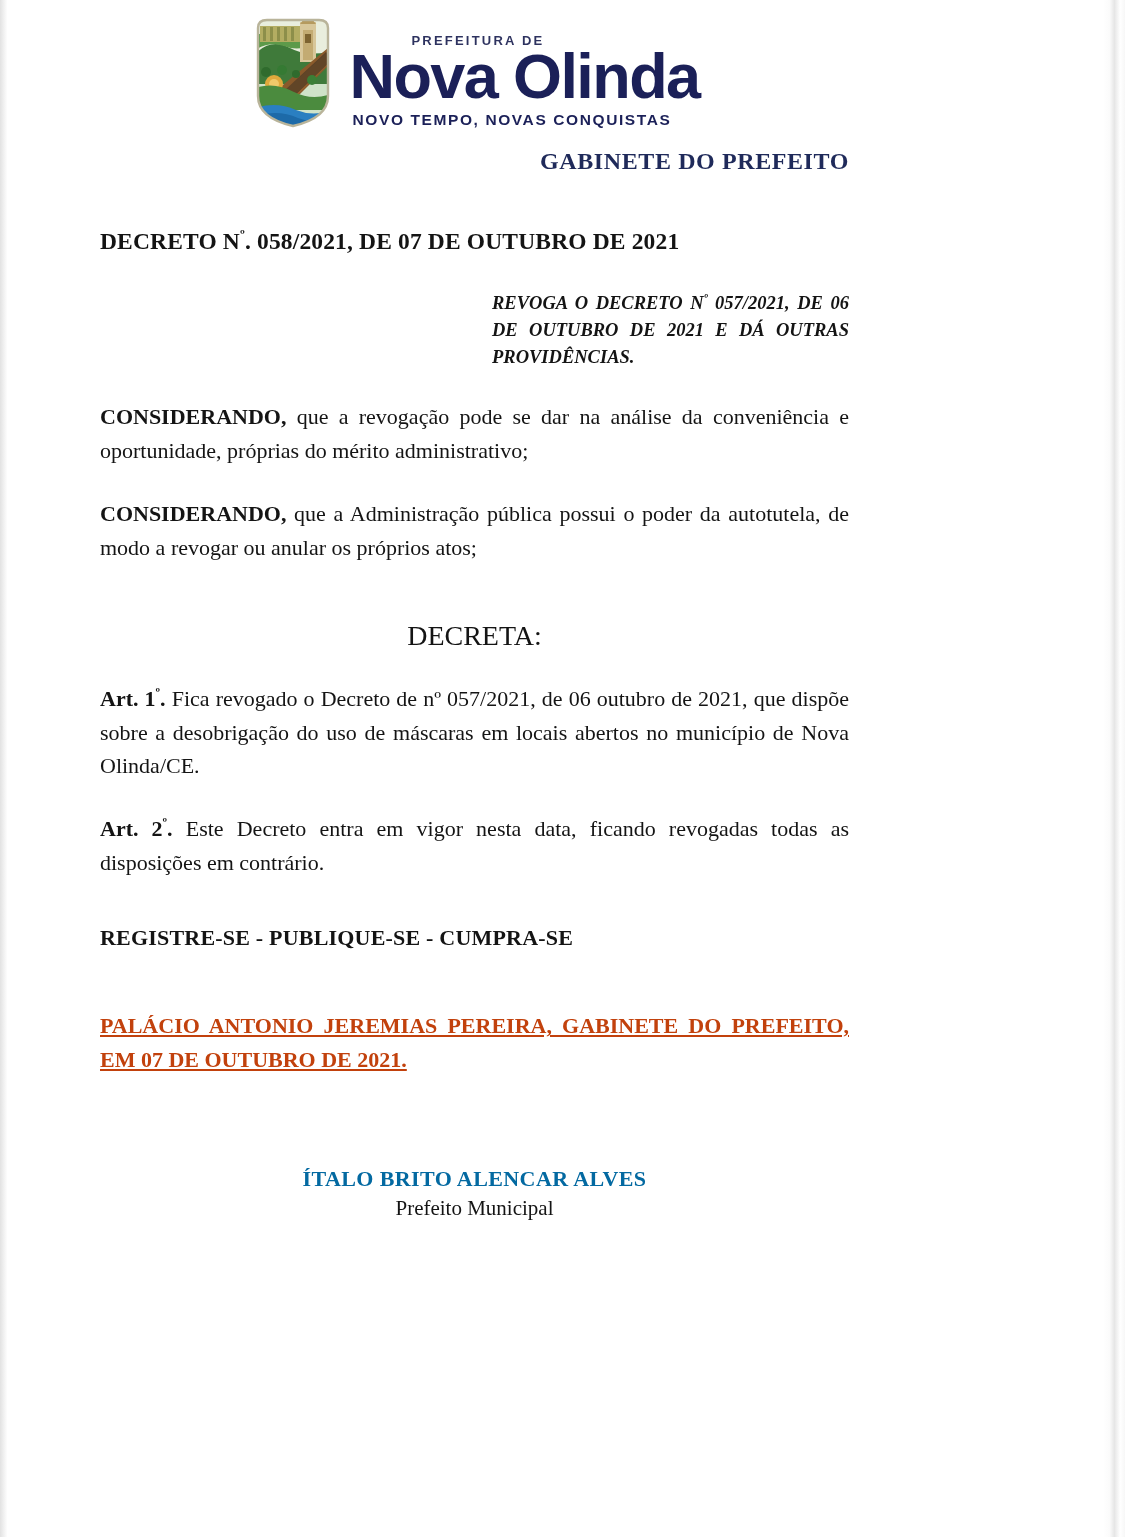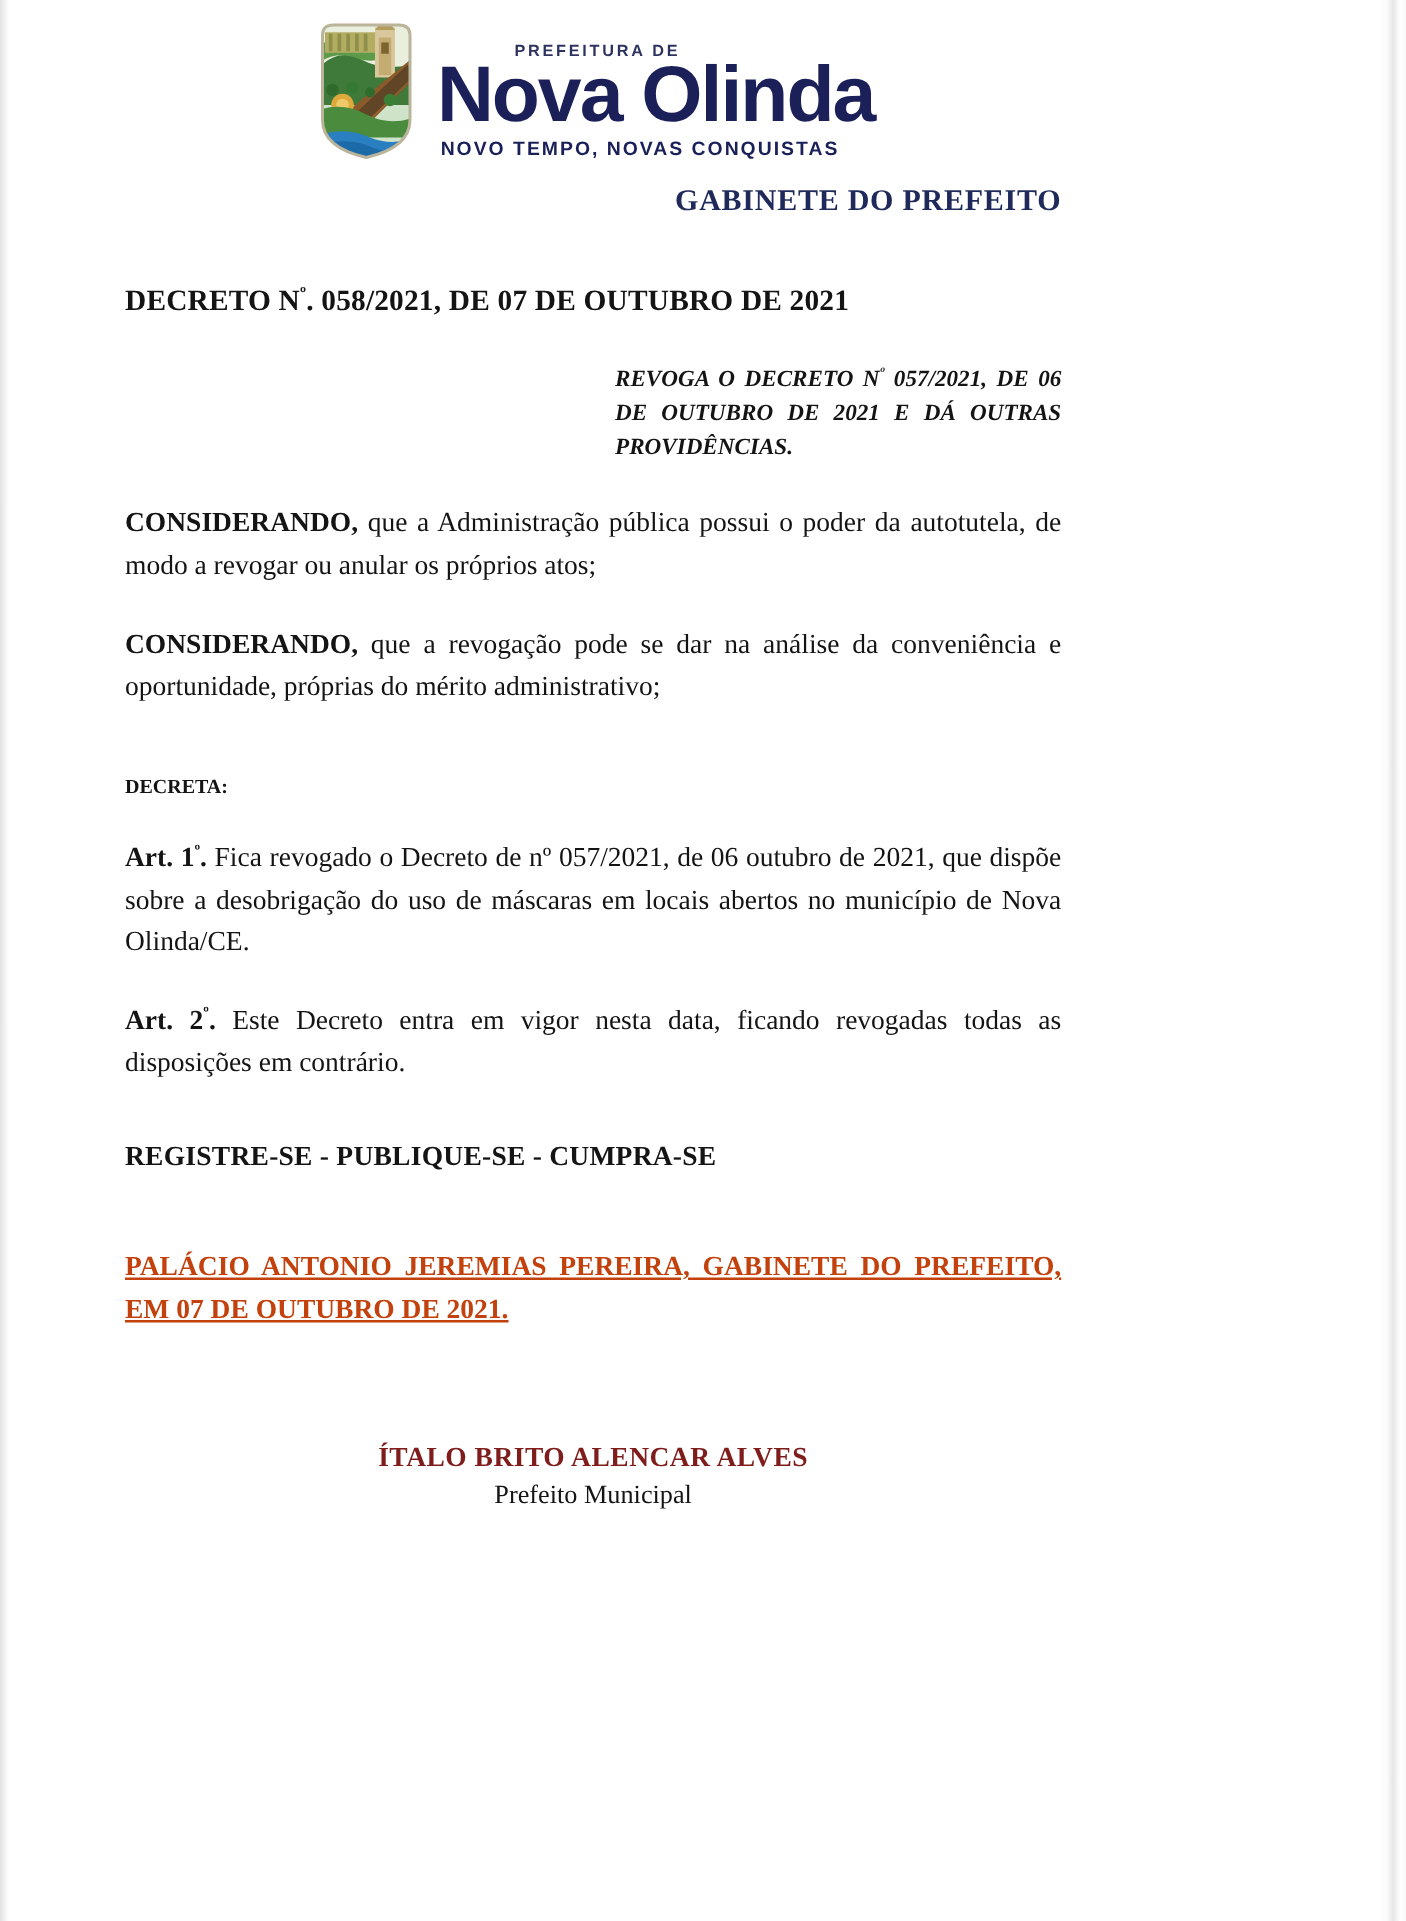--- a/index.html
+++ b/index.html
@@ -128,23 +128,24 @@
     line-height: 1.52;
     text-align: justify;
     color: #141414;
   }
   p.para b { font-weight: 700; }
   p.para sup { font-size: 0.62em; vertical-align: super; }
 
   .decreta {
     margin: 0;
     margin-top: 56px;
-    font-size: 16px;
-    font-weight: 700;
-    color: #141414;
+    font-size: 28px;
+    font-weight: 400;
+    color: #141414;
+    text-align: center;
   }
 
   .registre {
     margin: 0;
     margin-top: 46px;
     font-size: 22px;
     font-weight: 700;
     letter-spacing: 0.2px;
     color: #141414;
   }
@@ -162,21 +163,21 @@
 
   
   .signature {
     margin-top: 90px;
     text-align: center;
   }
   .sig-name {
     font-size: 22px;
     font-weight: 700;
     letter-spacing: 0.4px;
-    color: #7f1d1d;
+    color: #0369a1;
   }
   .sig-role {
     font-size: 21px;
     font-weight: 400;
     color: #141414;
     margin-top: 4px;
   }
 
   
   .footer {
@@ -272,23 +273,23 @@
       </div>
     </div>
 
     <div class="office-title">GABINETE DO PREFEITO</div>
 
     <div class="doc-title"><span>DECRETO N</span><sup>º</sup><span>. 058/2021, DE 07 DE OUTUBRO DE 2021</span></div>
 
     <div class="ementa"><span>REVOGA O DECRETO N</span><sup>º</sup><span> 057/2021, DE 06 DE OUTUBRO DE 2021 E DÁ OUTRAS PROVIDÊNCIAS.</span></div>
 
 
+    <p class="para"><b>CONSIDERANDO,</b><span> que a revogação pode se dar na análise da conveniência e oportunidade, próprias do mérito administrativo;</span></p>
+
     <p class="para"><b>CONSIDERANDO,</b><span> que a Administração pública possui o poder da autotutela, de modo a revogar ou anular os próprios atos;</span></p>
-
-    <p class="para"><b>CONSIDERANDO,</b><span> que a revogação pode se dar na análise da conveniência e oportunidade, próprias do mérito administrativo;</span></p>
 
     <p class="decreta">DECRETA:</p>
 
     <p class="para"><b>Art. 1</b><b><sup>º</sup></b><b>.</b><span> Fica revogado o Decreto de nº 057/2021, de 06 outubro de 2021, que dispõe sobre a desobrigação do uso de máscaras em locais abertos no município de Nova Olinda/CE.</span></p>
 
     <p class="para"><b>Art. 2</b><b><sup>º</sup></b><b>.</b><span> Este Decreto entra em vigor nesta data, ficando revogadas todas as disposições em contrário.</span></p>
 
     <p class="registre">REGISTRE-SE - PUBLIQUE-SE - CUMPRA-SE</p>
 
     <p class="palacio">PALÁCIO ANTONIO JEREMIAS PEREIRA, GABINETE DO PREFEITO, EM 07 DE OUTUBRO DE 2021.</p>

